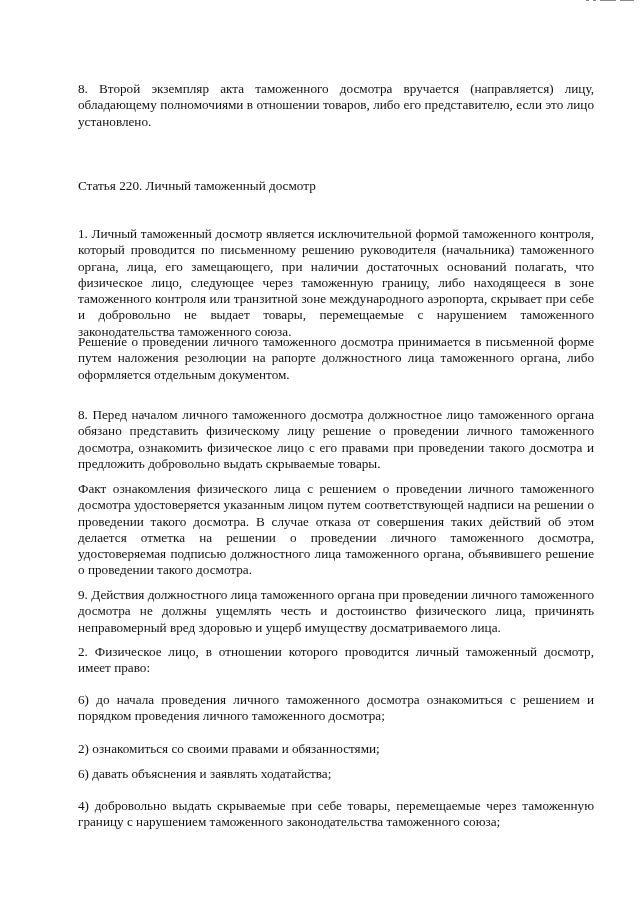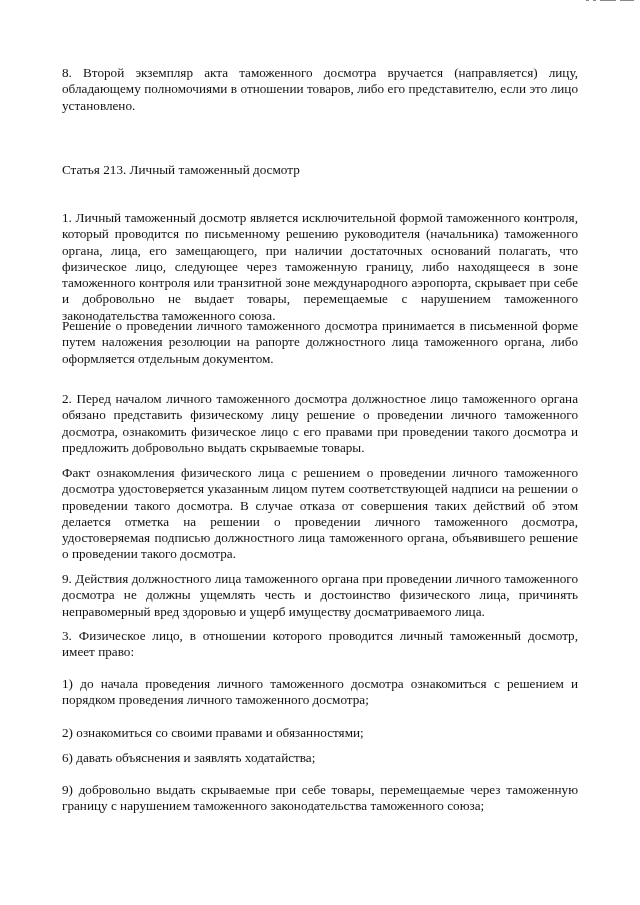--- a/index.html
+++ b/index.html
@@ -2,40 +2,40 @@
 <html><head>
 <meta charset="utf-8">
 <style>
   html, body { margin: 0; padding: 0; background: #ffffff; }
   body { width: 640px; height: 905px; position: relative; overflow: hidden;
          font-family: "Liberation Serif", "DejaVu Serif", serif; color: #111; }
   .topmark { position: absolute; top: 0; right: 6px; height: 2px; display: flex; gap: 4px; }
   .topmark span { display: block; height: 1px; background: #888; }
   .page { position: absolute; left: 62px; width: 516px; top: 0; }
   .p { position: absolute; left: 0; width: 516px; font-size: 13.2px; line-height: 16.3px;
-       text-align: justify; margin: 0; }
+       text-align: justify; margin: 16px; }
   .p.last-left { text-align-last: left; }
   .heading { text-align: left; }
 </style>
 </head>
 <body>
 
 <div class="topmark">
   <span style="width:3px"></span>
     <span style="width:3px"></span>
     <span style="width:16px"></span>
     <span style="width:14px"></span>
 </div>
 
 <div class="page">
   <p class="p last-left" style="top:65px">8. Второй экземпляр акта таможенного досмотра вручается (направляется) лицу, обладающему полномочиями в отношении товаров, либо его представителю, если это лицо установлено.</p>
-  <p class="p heading" style="top:162px">Статья 213. Личный таможенный досмотр</p>
+  <p class="p heading" style="top:162px">Статья 220. Личный таможенный досмотр</p>
   <p class="p last-left" style="top:210px">1. Личный таможенный досмотр является исключительной формой таможенного контроля, который проводится по письменному решению руководителя (начальника) таможенного органа, лица, его замещающего, при наличии достаточных оснований полагать, что физическое лицо, следующее через таможенную границу, либо находящееся в зоне таможенного контроля или транзитной зоне международного аэропорта, скрывает при себе и добровольно не выдает товары, перемещаемые с нарушением таможенного законодательства таможенного союза.</p>
   <p class="p last-left" style="top:318px">Решение о проведении личного таможенного досмотра принимается в письменной форме путем наложения резолюции на рапорте должностного лица таможенного органа, либо оформляется отдельным документом.</p>
-  <p class="p last-left" style="top:391px">2. Перед началом личного таможенного досмотра должностное лицо таможенного органа обязано представить физическому лицу решение о проведении личного таможенного досмотра, ознакомить физическое лицо с его правами при проведении такого досмотра и предложить добровольно выдать скрываемые товары.</p>
+  <p class="p last-left" style="top:391px">8. Перед началом личного таможенного досмотра должностное лицо таможенного органа обязано представить физическому лицу решение о проведении личного таможенного досмотра, ознакомить физическое лицо с его правами при проведении такого досмотра и предложить добровольно выдать скрываемые товары.</p>
   <p class="p last-left" style="top:465px">Факт ознакомления физического лица с решением о проведении личного таможенного досмотра удостоверяется указанным лицом путем соответствующей надписи на решении о проведении такого досмотра. В случае отказа от совершения таких действий об этом делается отметка на решении о проведении личного таможенного досмотра, удостоверяемая подписью должностного лица таможенного органа, объявившего решение о проведении такого досмотра.</p>
   <p class="p last-left" style="top:571px">9. Действия должностного лица таможенного органа при проведении личного таможенного досмотра не должны ущемлять честь и достоинство физического лица, причинять неправомерный вред здоровью и ущерб имуществу досматриваемого лица.</p>
-  <p class="p last-left" style="top:628px">3. Физическое лицо, в отношении которого проводится личный таможенный досмотр, имеет право:</p>
-  <p class="p last-left" style="top:676px">1) до начала проведения личного таможенного досмотра ознакомиться с решением и порядком проведения личного таможенного досмотра;</p>
+  <p class="p last-left" style="top:628px">2. Физическое лицо, в отношении которого проводится личный таможенный досмотр, имеет право:</p>
+  <p class="p last-left" style="top:676px">6) до начала проведения личного таможенного досмотра ознакомиться с решением и порядком проведения личного таможенного досмотра;</p>
   <p class="p last-left" style="top:725px">2) ознакомиться со своими правами и обязанностями;</p>
   <p class="p last-left" style="top:750px">6) давать объяснения и заявлять ходатайства;</p>
-  <p class="p last-left" style="top:782px">9) добровольно выдать скрываемые при себе товары, перемещаемые через таможенную границу с нарушением таможенного законодательства таможенного союза;</p>
+  <p class="p last-left" style="top:782px">4) добровольно выдать скрываемые при себе товары, перемещаемые через таможенную границу с нарушением таможенного законодательства таможенного союза;</p>
 </div>
 
 </body></html>

